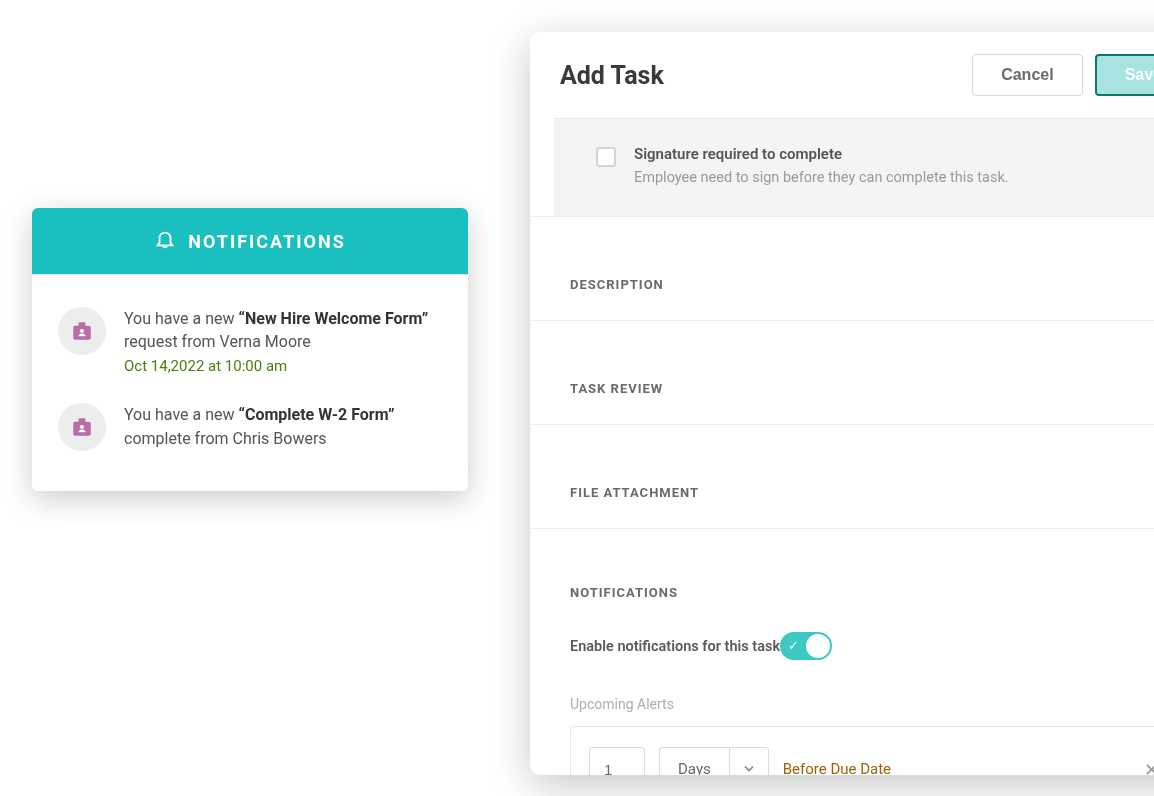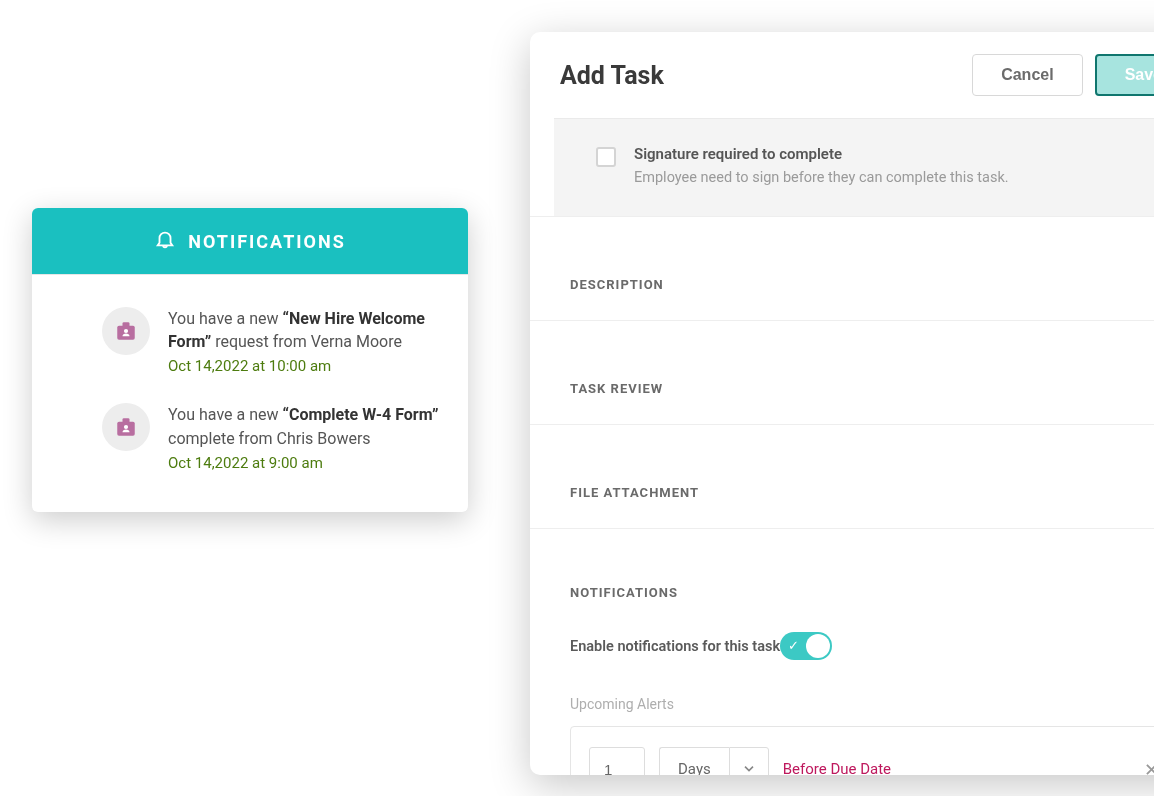--- a/index.html
+++ b/index.html
@@ -32,21 +32,21 @@
     justify-content: center;
     gap: 12px;
     border-bottom: 1px solid #e6e6e6;
   }
   .notif-header-title {
     font-weight: 700;
     letter-spacing: 2px;
     font-size: 18px;
   }
   .bell-icon svg { width: 22px; height: 22px; stroke: #fff; fill: none; stroke-width: 2; }
-  .notif-body { padding: 18px 26px 26px 26px; margin-left: 44px; }
+  .notif-body { padding: 18px 26px 26px 26px; }
   .notif-item {
     display: flex;
     align-items: flex-start;
     gap: 18px;
     padding: 14px 0;
   }
   .notif-avatar {
     width: 48px; height: 48px;
     background: #ededed;
     border-radius: 50%;
@@ -248,21 +248,21 @@
     width: 40px;
     display: flex;
     align-items: center;
     justify-content: center;
     cursor: pointer;
     height: 44px;
     border-radius: 0 3px 3px 0;
   }
   .unit-caret svg { width: 12px; height: 8px; stroke: #888; fill: none; stroke-width: 2; }
   .before-text {
-    color: #be185d;
+    color: #a16207;
     font-size: 15px;
     flex: 1;
   }
   .remove-x {
     color: #999;
     font-size: 18px;
     cursor: pointer;
     padding: 6px 4px;
   }
 
@@ -309,22 +309,21 @@
     <div class="notif-item">
       <div class="notif-avatar">
         <svg viewBox="0 0 32 32">
             <rect x="6" y="10" width="20" height="16" rx="2" fill="#b86ea0"></rect>
             <rect x="12" y="6" width="8" height="6" rx="1.5" fill="#b86ea0"></rect>
             <circle cx="16" cy="16" r="2.4" fill="#fff"></circle>
             <path d="M12 22c0-2.3 1.8-3.2 4-3.2s4 .9 4 3.2" fill="#fff"></path>
           </svg>
       </div>
       <div class="notif-text">
-        <div class="notif-line"><span class="prefix">You have a new </span><span class="bold">“Complete W-4 Form”</span><span class="suffix"> complete from Chris Bowers</span></div>
-        <div class="notif-time">Oct 14,2022 at 9:00 am</div>
+        <div class="notif-line"><span class="prefix">You have a new </span><span class="bold">“Complete W-2 Form”</span><span class="suffix"> complete from Chris Bowers</span></div>
       </div>
     </div>
   </div>
 </div>
 
 <div class="task-panel">
   <div class="task-header">
     <div class="task-title">Add Task</div>
     <div class="task-header-buttons">
       <button class="btn btn-cancel">Cancel</button>

